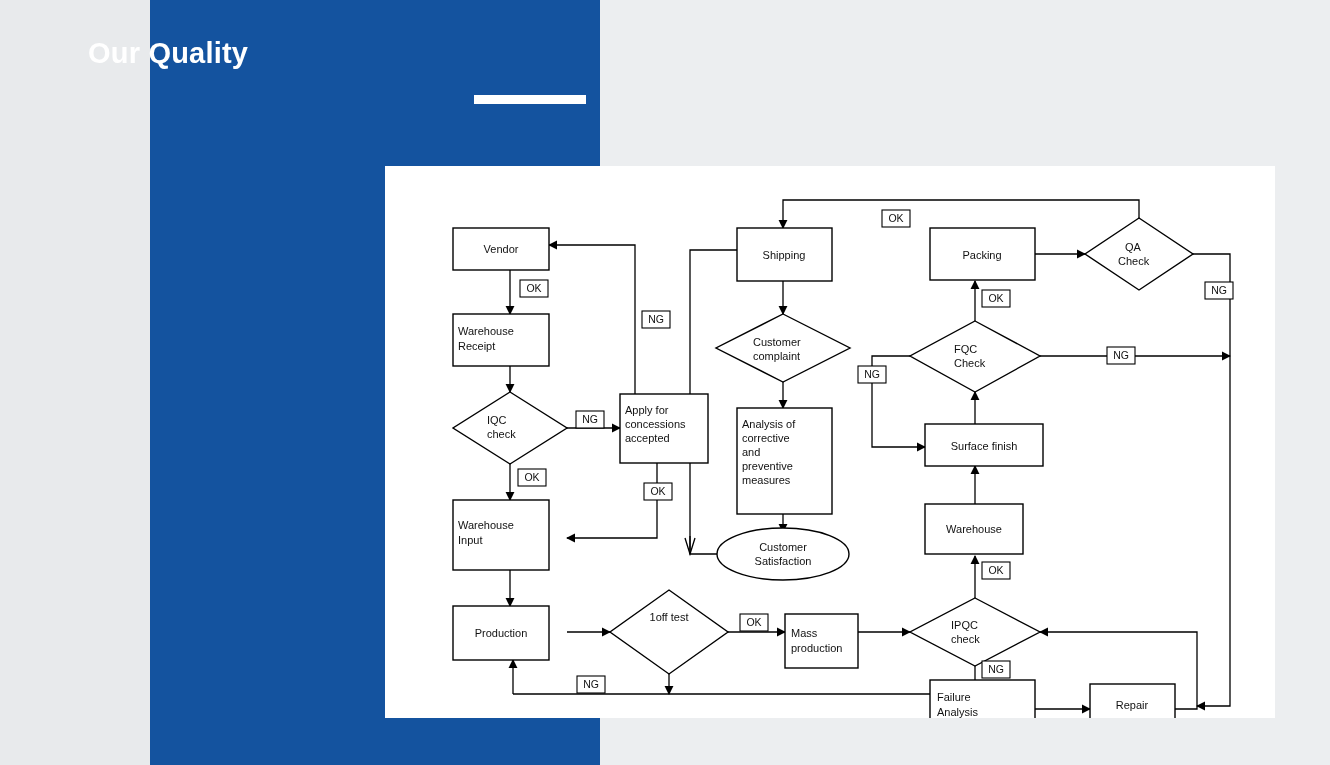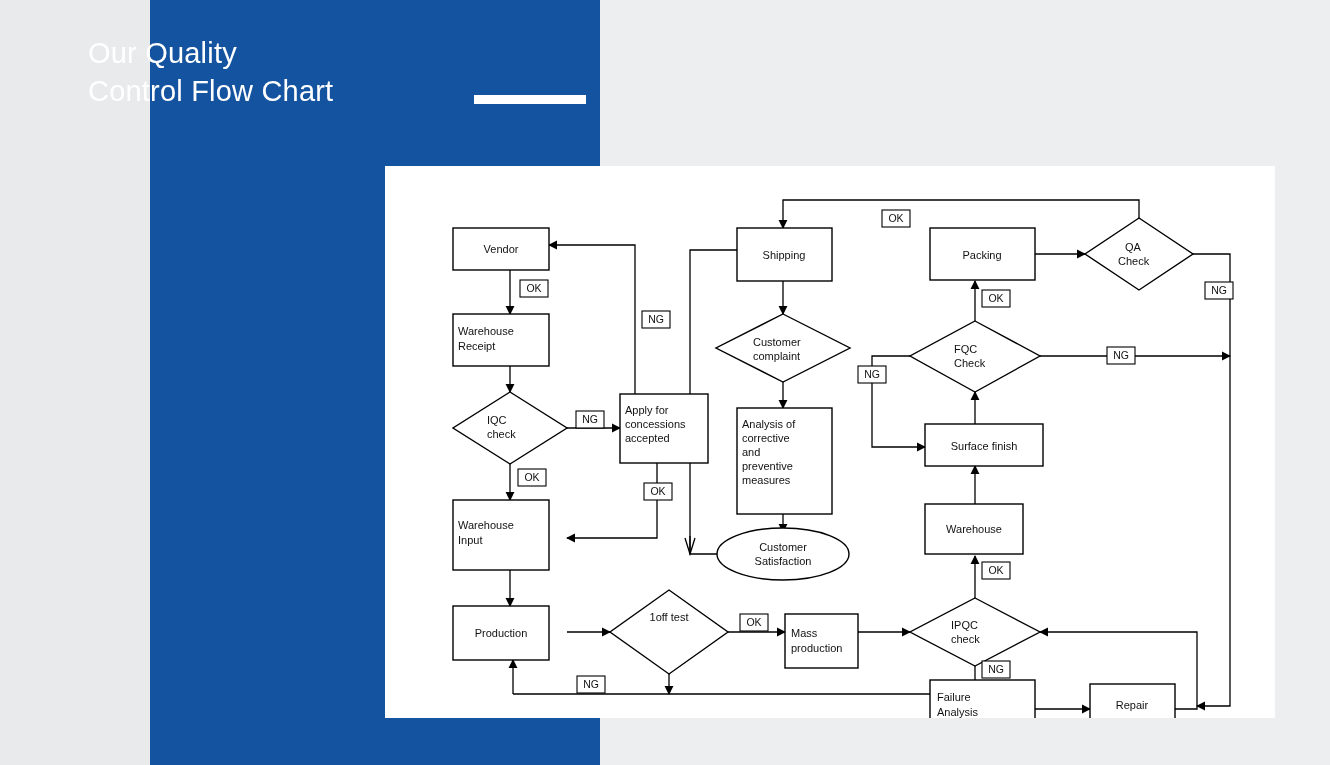--- a/index.html
+++ b/index.html
@@ -38,21 +38,21 @@
     height: 765px;
     background: #e8eaec;
   }
   .title-block {
     position: absolute;
     left: 88px;
     top: 34px;
     width: 420px;
     color: #ffffff;
     font-size: 29px;
-    font-weight: normal;
+    font-weight: bold;
     line-height: 1.32;
     letter-spacing: 0.2px;
   }
   .title-rule {
     position: absolute;
     left: 474px;
     top: 95px;
     width: 112px;
     height: 9px;
     background: #ffffff;
@@ -104,21 +104,20 @@
 </head>
 <body>
 
 <div id="page">
 
   <div class="blue-strip"></div>
   <div class="blue-panel"></div>
 
   <div class="title-block">
     <div>Our Quality</div>
-    <div>Control Flow Chart</div>
   </div>
   <div class="title-rule"></div>
 
   <div class="chart-card">
     <div class="chart-inner">
       <svg class="flow" viewBox="0 0 890 552">
         <defs>
           <marker id="arrow" viewBox="0 0 10 10" refX="9" refY="5" markerWidth="7" markerHeight="7" orient="auto-start-reverse">
             <path d="M 0 0 L 10 5 L 0 10 z" fill="#000000"></path>
           </marker>

